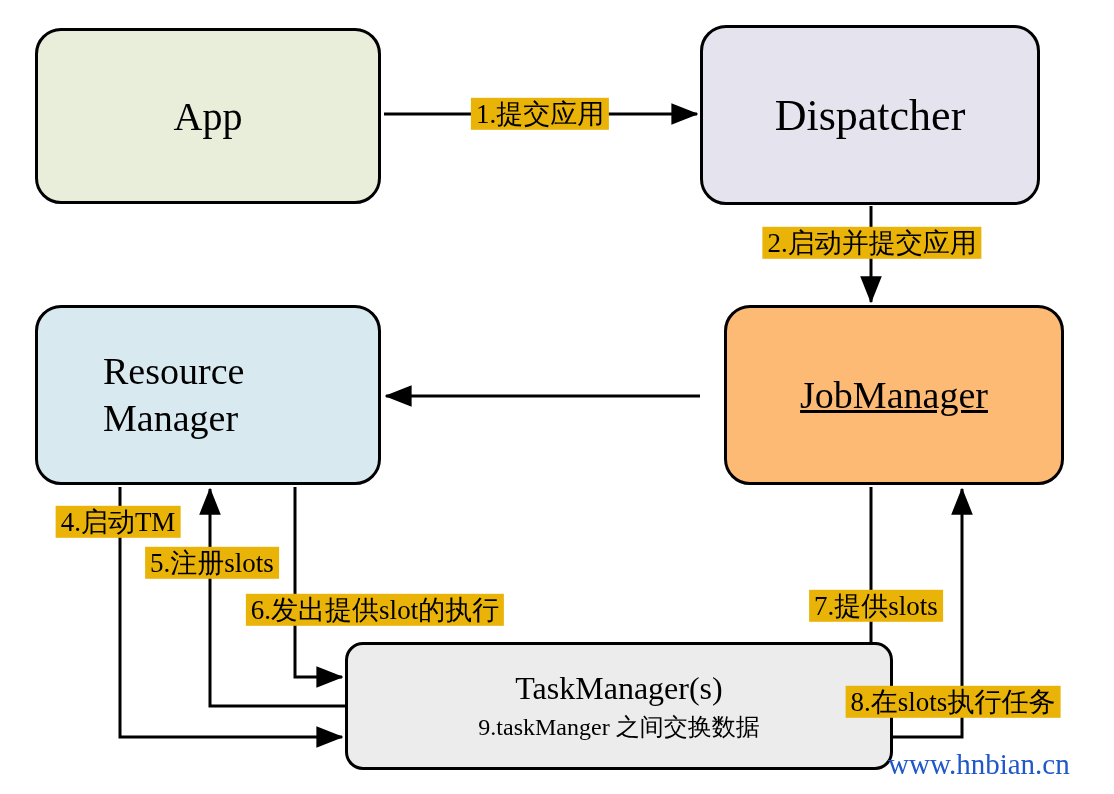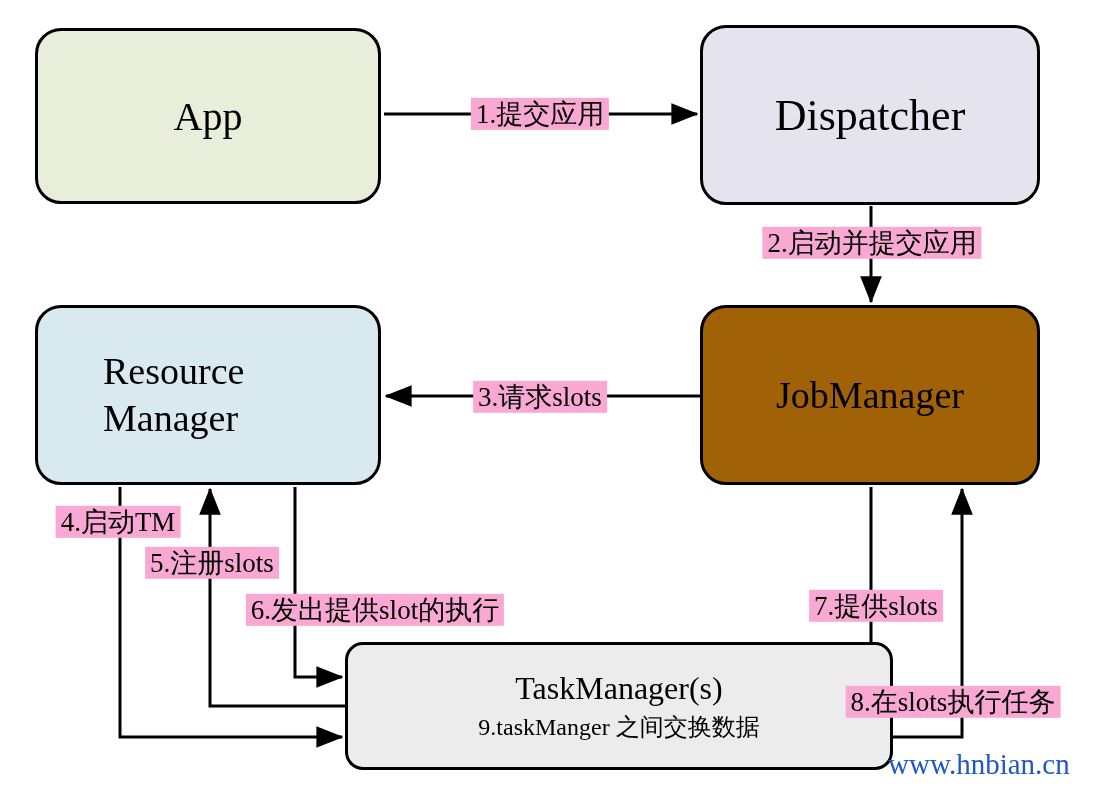--- a/index.html
+++ b/index.html
@@ -40,36 +40,36 @@
   .node-dispatcher {
     left: 700px; top: 25px; width: 340px; height: 180px;
     background: #e5e3ee; font-size: 44px;
   }
   .node-rm {
     left: 35px; top: 305px; width: 346px; height: 180px;
     background: #d9e9f0; font-size: 38px; line-height: 1.25;
   }
   .node-rm .node-label { width: 210px; }
   .node-jm {
-    left: 700px; top: 305px; width: 340px; height: 180px;
-    background: #a16207; font-size: 38px;
+    left: 724px; top: 305px; width: 340px; height: 180px;
+    background: #fdba74; font-size: 38px; text-decoration: underline;
   }
   .node-tm {
     left: 345px; top: 642px; width: 548px; height: 128px;
     background: #ececec; border-radius: 18px; font-size: 32px;
   }
   .node-tm .node-note {
     font-size: 24px;
     margin-top: 4px;
     font-weight: normal;
   }
   .edge-label {
     position: absolute;
     transform: translate(-50%, -50%);
-    background: #f9a8d4;
+    background: #eab308;
     padding: 0 5px;
     font-size: 27px;
     white-space: nowrap;
     line-height: 1.2;
   }
   #edge-label-1 { left: 540px; top: 114px; }
   #edge-label-2 { left: 872px; top: 243px; }
   #edge-label-3 { left: 540px; top: 397px; }
   #edge-label-4 { left: 118px; top: 522px; }
   #edge-label-5 { left: 212px; top: 563px; }
@@ -127,21 +127,20 @@
     <span class="node-label">JobManager</span>
   </div>
 
   <div class="node node-tm">
     <span class="node-label">TaskManager(s)</span>
     <span class="node-note">9.taskManger 之间交换数据</span>
   </div>
 
   <div class="edge-label" id="edge-label-1">1.提交应用</div>
   <div class="edge-label" id="edge-label-2">2.启动并提交应用</div>
-  <div class="edge-label" id="edge-label-3">3.请求slots</div>
   <div class="edge-label" id="edge-label-4">4.启动TM</div>
   <div class="edge-label" id="edge-label-5">5.注册slots</div>
   <div class="edge-label" id="edge-label-6">6.发出提供slot的执行</div>
   <div class="edge-label" id="edge-label-7">7.提供slots</div>
   <div class="edge-label" id="edge-label-8">8.在slots执行任务</div>
 
   <div class="watermark">www.hnbian.cn</div>
 
 </div>
 

